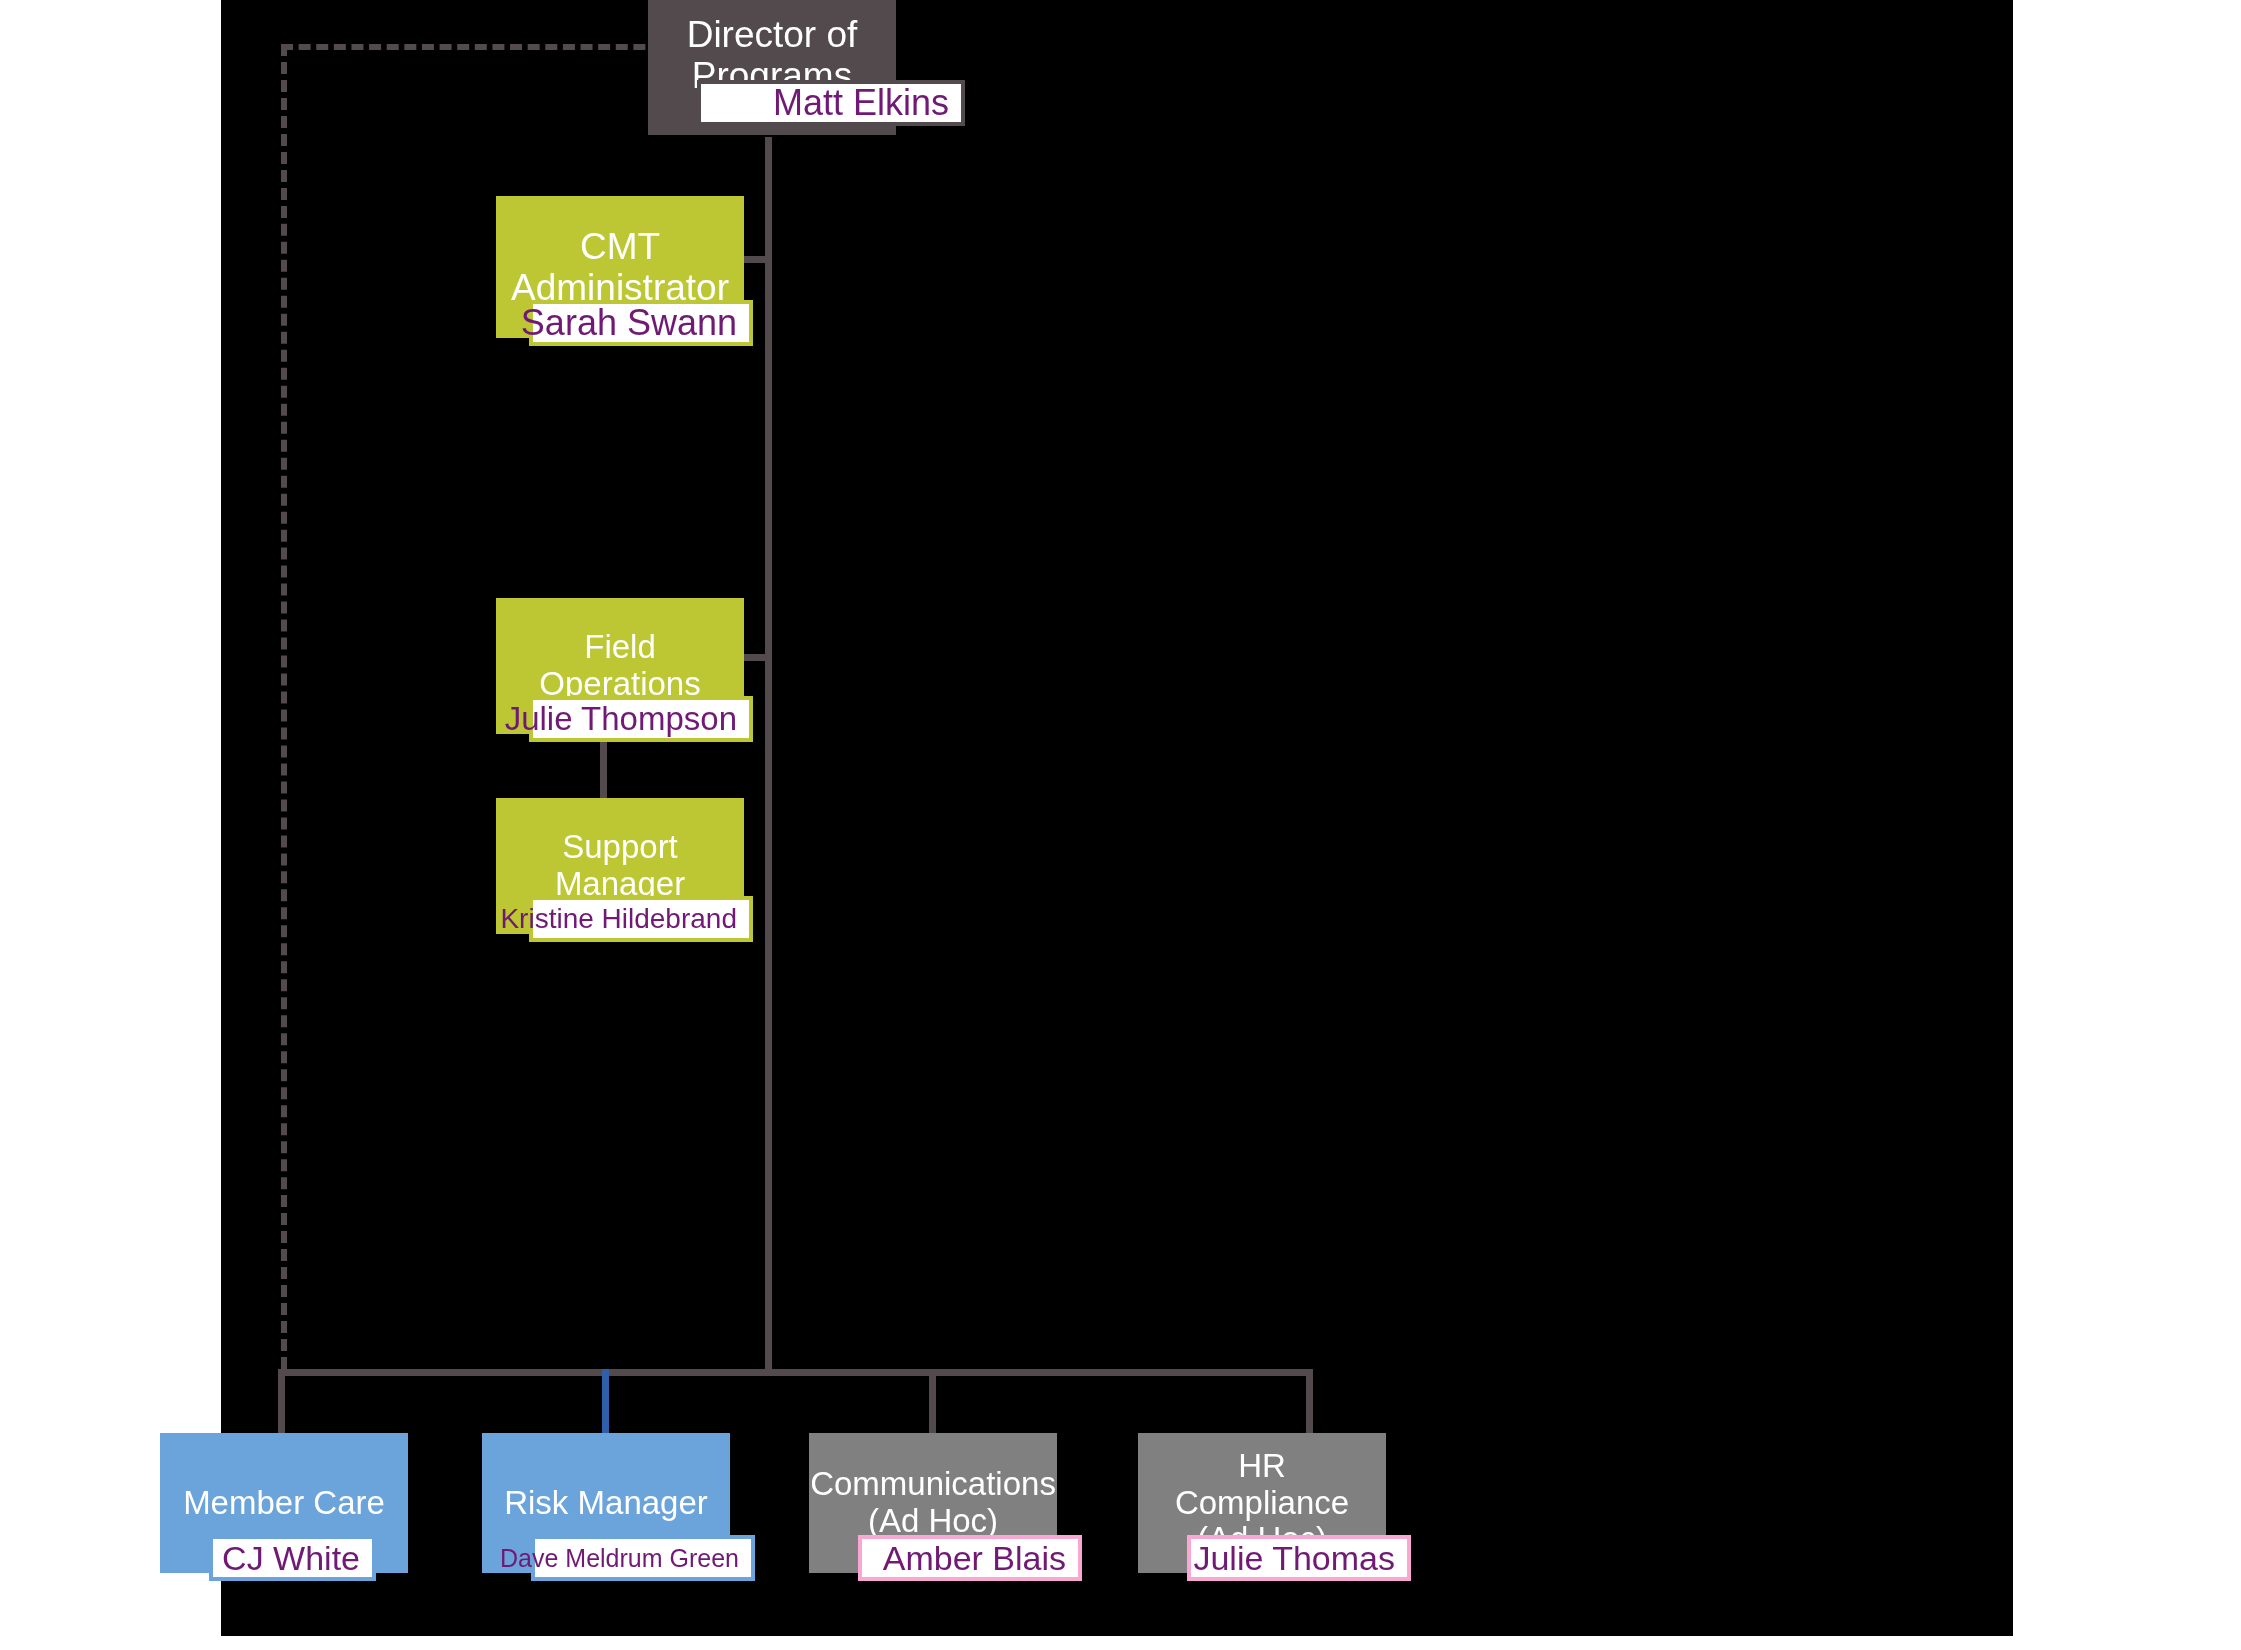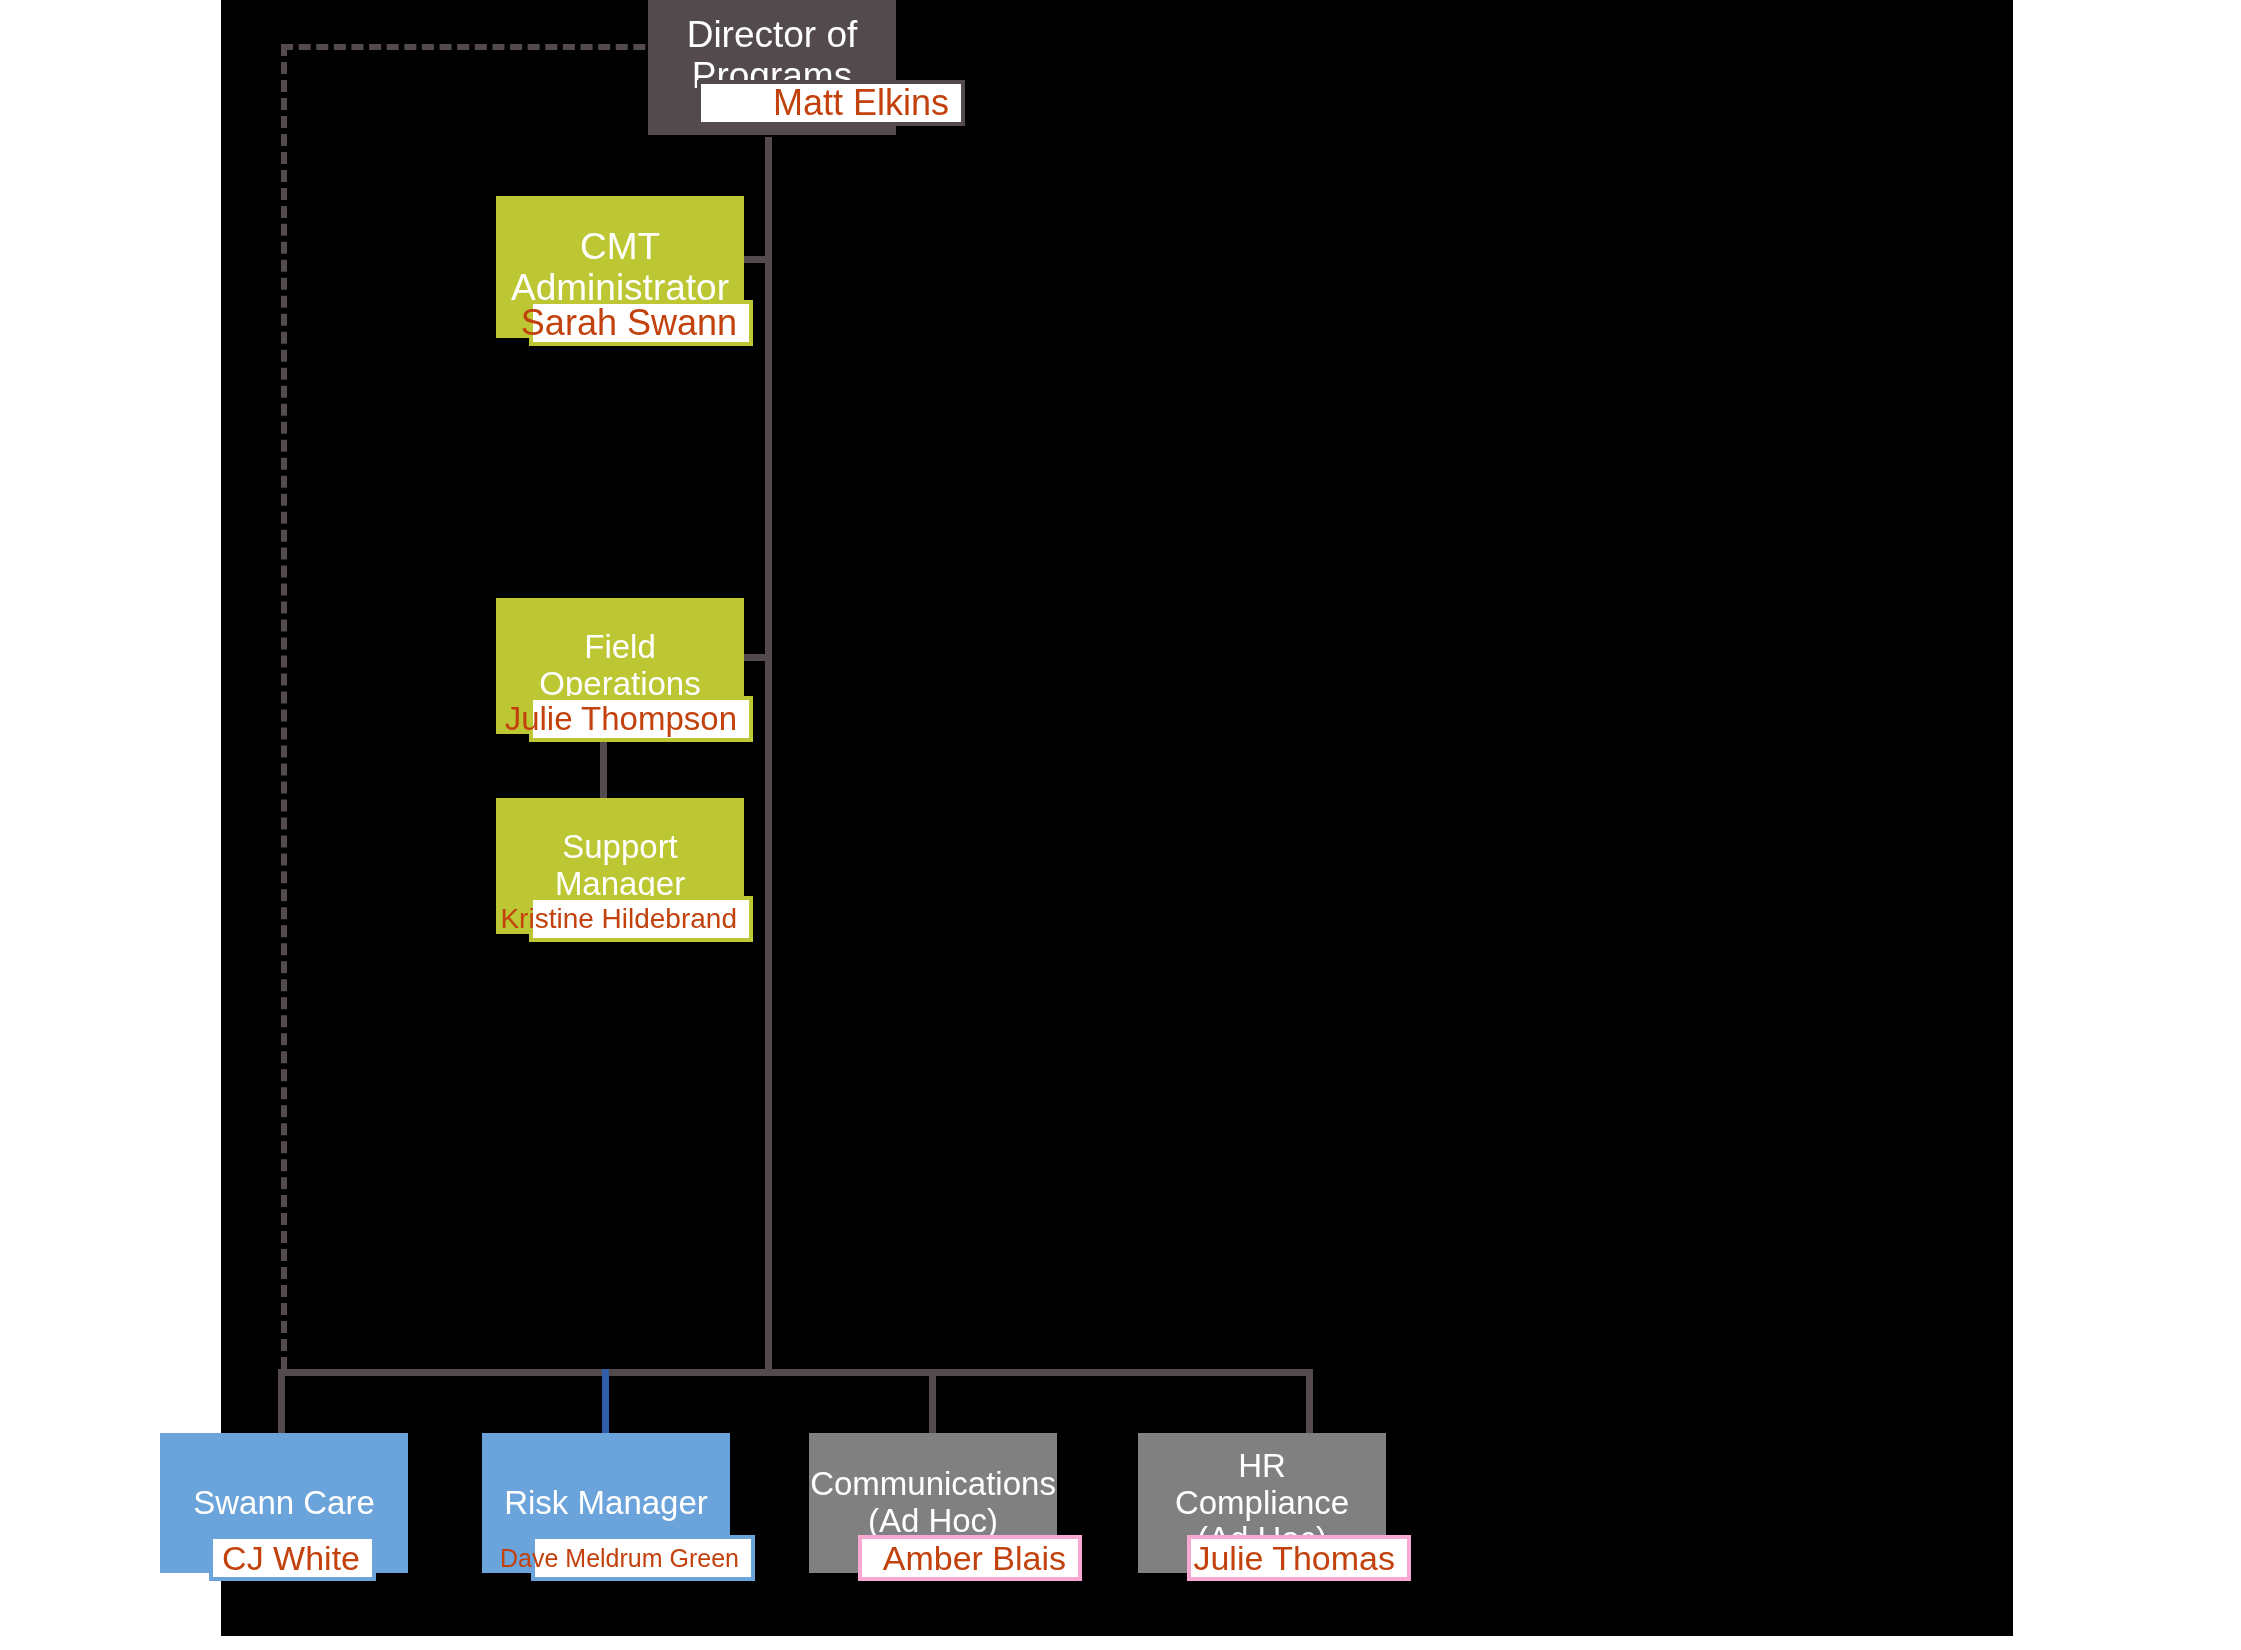--- a/index.html
+++ b/index.html
@@ -16,21 +16,21 @@
   
   .node{position:absolute;}
   .node .title{
     position:absolute;left:0;top:0;
     display:flex;align-items:center;justify-content:center;
     text-align:center;color:#ffffff;line-height:1.12;
     box-sizing:border-box;padding:4px 10px;
   }
   .node .name{
     position:absolute;
-    background:#ffffff;color:#c2410c;
+    background:#ffffff;color:#701a75;
     display:flex;align-items:center;justify-content:flex-end;
     box-sizing:border-box;padding:2px 12px 2px 10px;
     white-space:nowrap;
     text-align:center;
   }
 
   
   .c-plum  .title{background:#534A4E;}
   .c-plum  .name {border:4px solid #534A4E;}
   .c-olive .title{background:#BCC733;margin-left:16px;}
@@ -96,21 +96,21 @@
 
     <div class="node c-olive" style="left:259px; top:598px; width:248px; height:136px;">
       <div class="title" style="width:248px; height:136px; font-size:33px;">
         <span>Field Operations</span>
       </div>
       <div class="name" style="left:49px; top:98px; width:224px; height:46px; font-size:33px;">Julie Thompson</div>
     </div>
 
     <div class="node c-sky" style="left:-61px; top:1433px; width:248px; height:140px;">
       <div class="title" style="width:248px; height:140px; font-size:33px;">
-        <span>Swann Care</span>
+        <span>Member Care</span>
       </div>
       <div class="name" style="left:49px; top:102px; width:167px; height:46px; font-size:34px;">CJ White</div>
     </div>
 
     <div class="node c-sky" style="left:261px; top:1433px; width:248px; height:140px;">
       <div class="title" style="width:248px; height:140px; font-size:33px;">
         <span>Risk Manager</span>
       </div>
       <div class="name" style="left:49px; top:102px; width:224px; height:46px; font-size:25px;">Dave Meldrum Green</div>
     </div>

